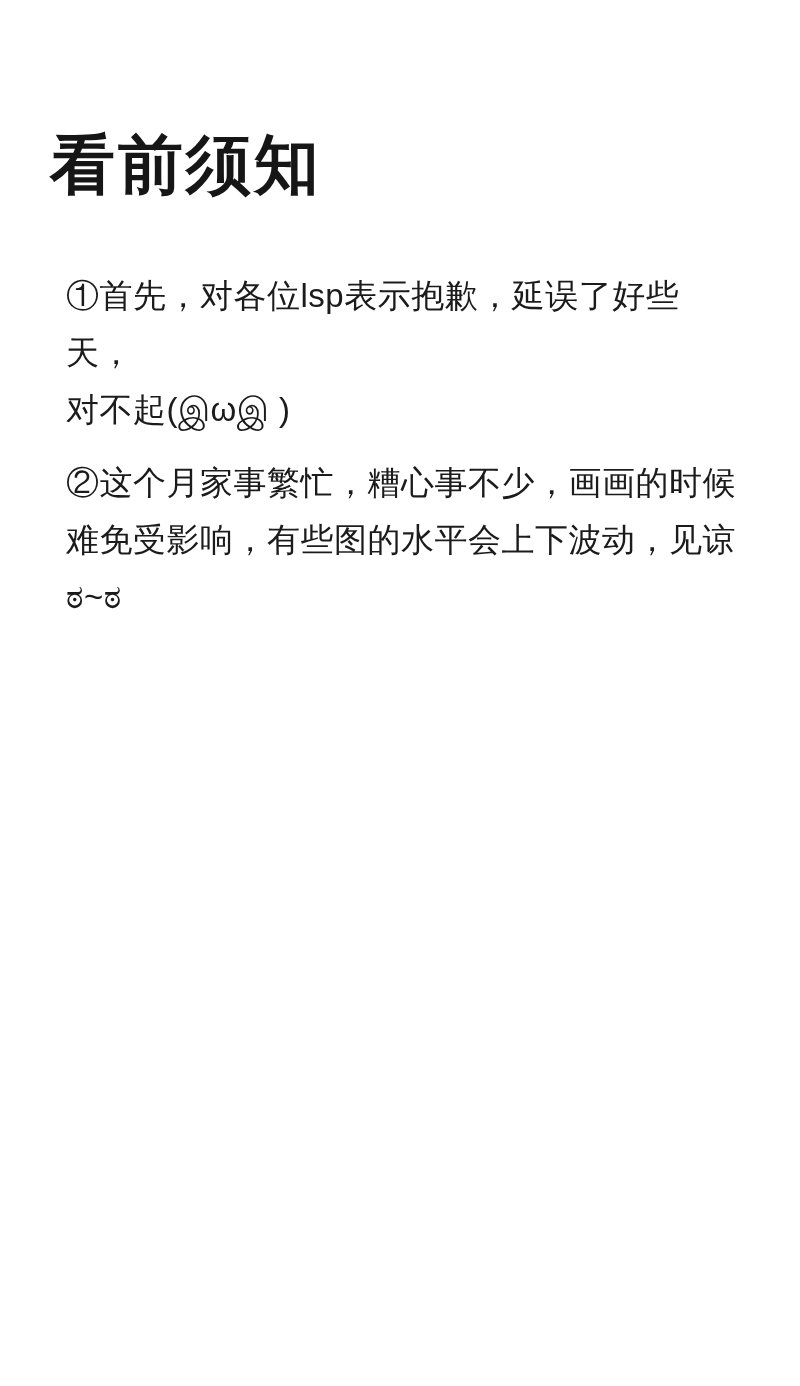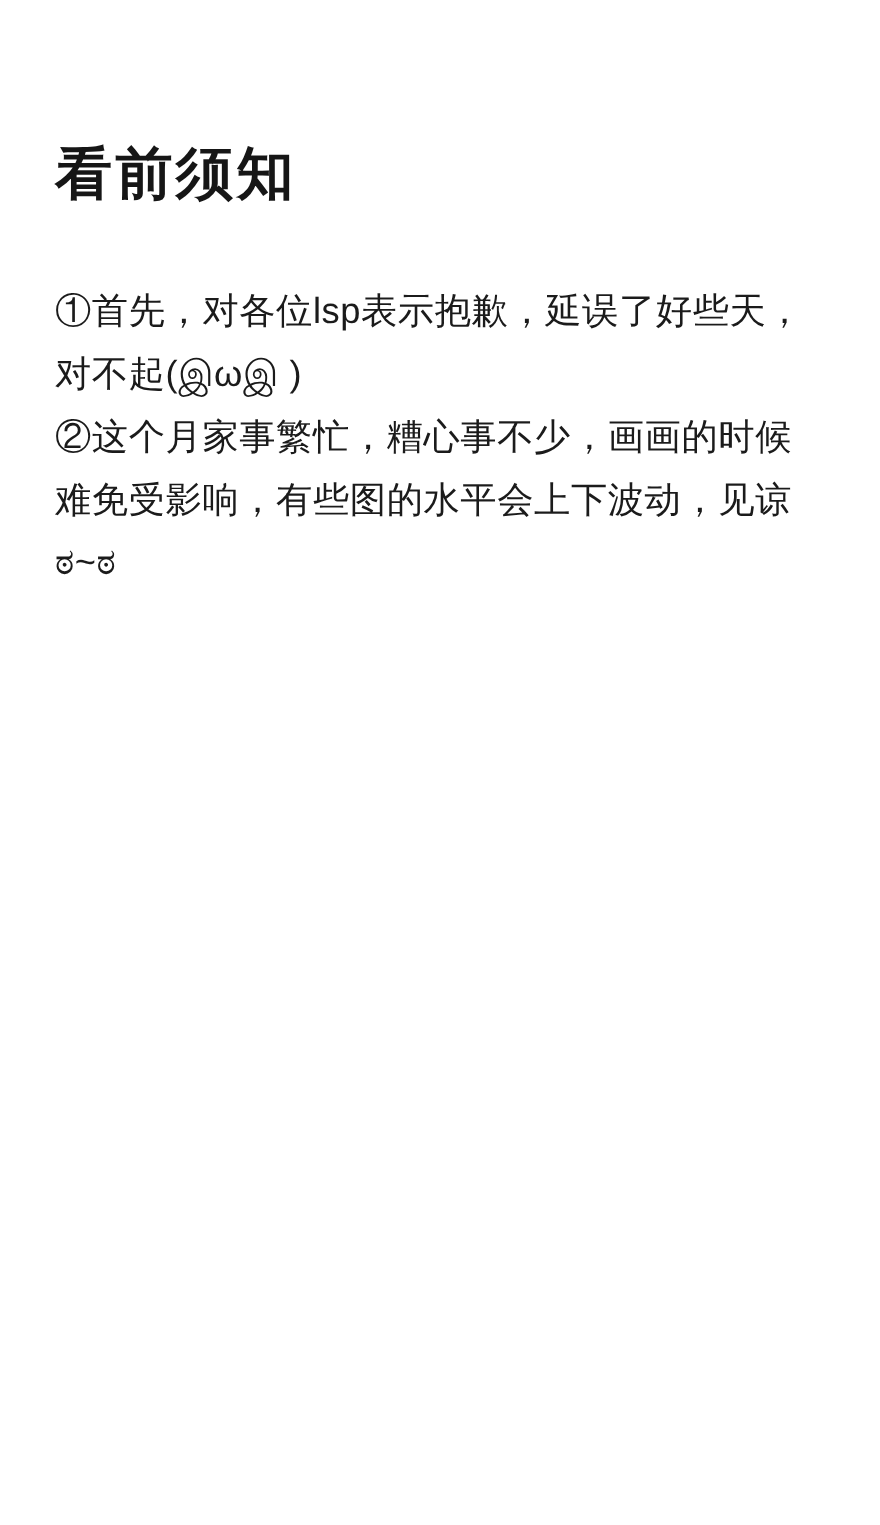--- a/index.html
+++ b/index.html
@@ -13,34 +13,34 @@
     height: 1386px;
     background: #ffffff;
     box-sizing: border-box;
     padding: 132px 38px 0 50px;
     font-family: "Liberation Sans", sans-serif;
     color: #1b1b1b;
     overflow: hidden;
   }
   .title {
     margin: 0;
-    font-size: 52px;
+    font-size: 65px;
     line-height: 1;
     font-weight: 800;
     letter-spacing: 3px;
     color: #161616;
   }
   .body {
     margin-top: 70px;
     font-size: 33px;
     line-height: 57px;
     letter-spacing: 0.5px;
   }
   .para {
-    margin: 0;
+    margin: 16px;
     white-space: pre-line; 
   }
 </style>
 </head>
 <body>
 
 <div class="page" style="background: rgb(255, 255, 255); color: rgb(27, 27, 27);">
   <h1 class="title">看前须知</h1>
 
   <div class="body">

